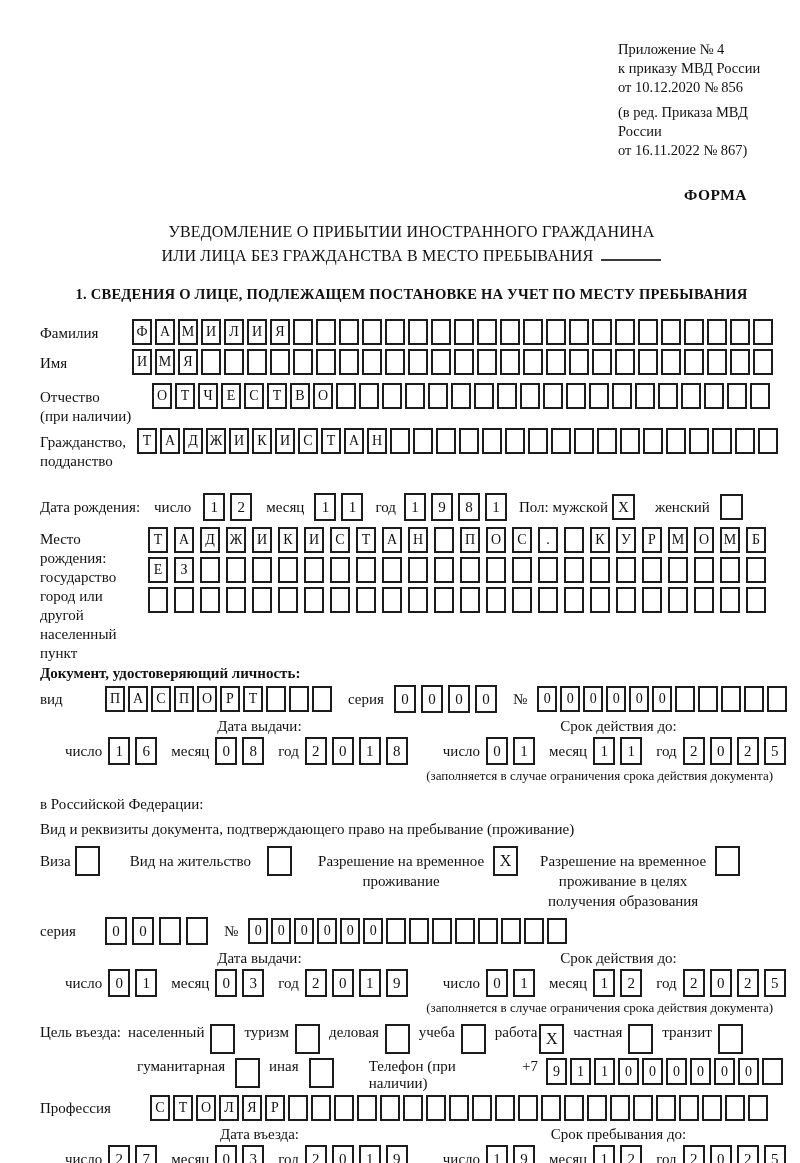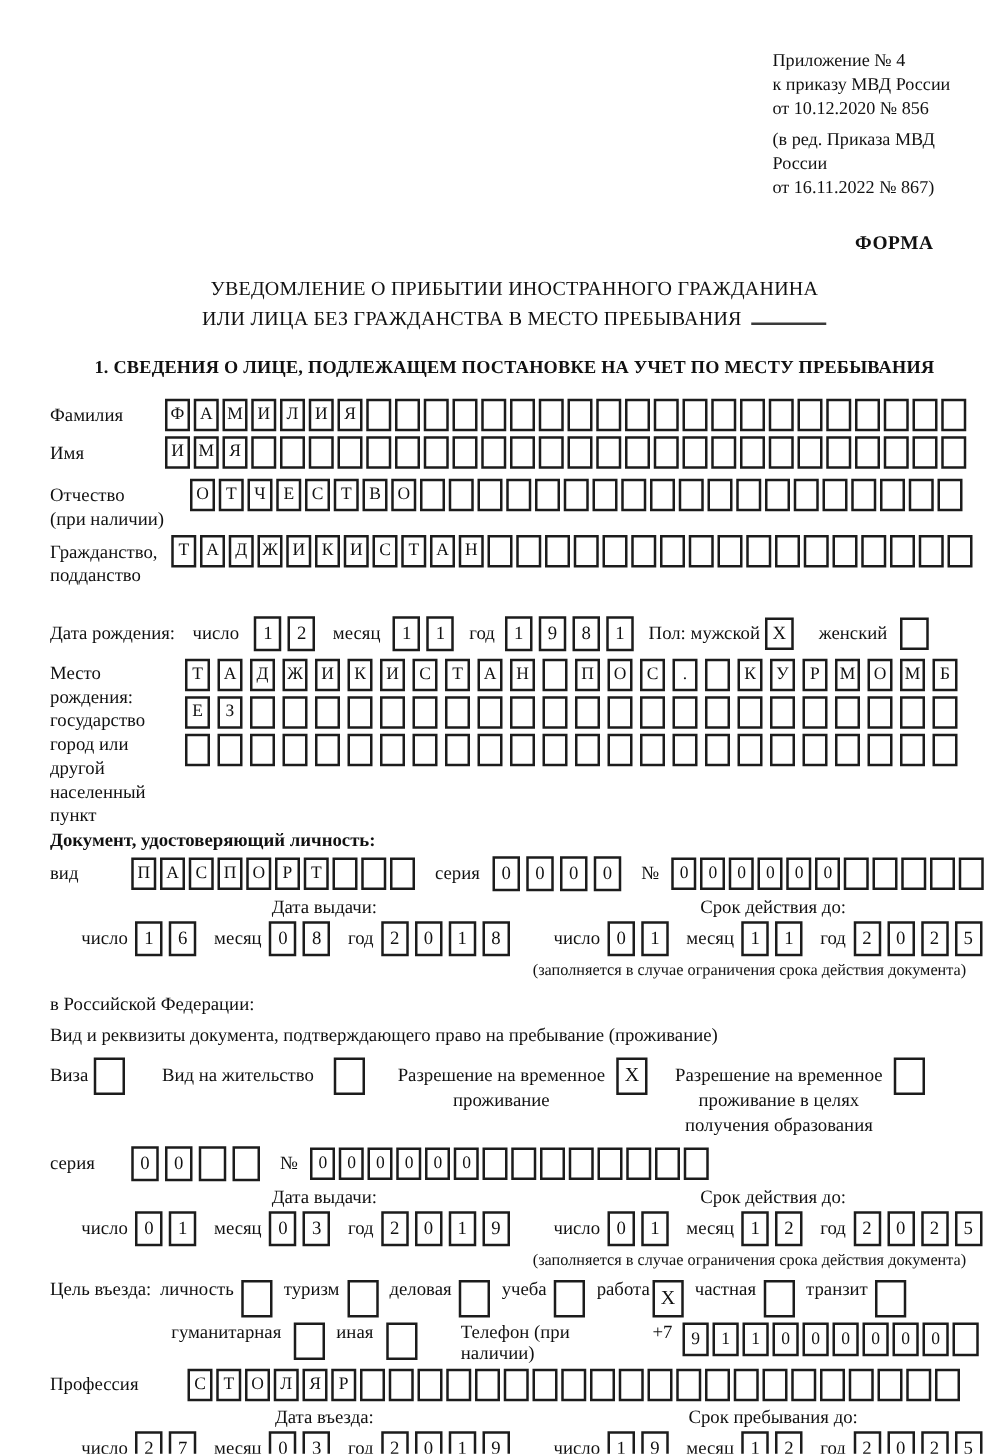--- a/index.html
+++ b/index.html
@@ -535,21 +535,21 @@
               <span class="cell">2</span>
               <span class="cell">5</span>
             </span>
         </span>
       </div>
       <div class="note">(заполняется в случае ограничения срока действия документа)</div>
     </div>
 
     <div class="purpose-row">
       <span class="plabel">Цель въезда:</span>
-      <span>личность</span>
+      <span>населенный</span>
       <span class="checkbox"></span>
       <span>туризм</span>
       <span class="checkbox"></span>
       <span>деловая</span>
       <span class="checkbox"></span>
       <span>учеба</span>
       <span class="checkbox"></span>
       <span>работа</span>
       <span class="checkbox" style="margin-left:2px;">X</span>
       <span>частная</span>

